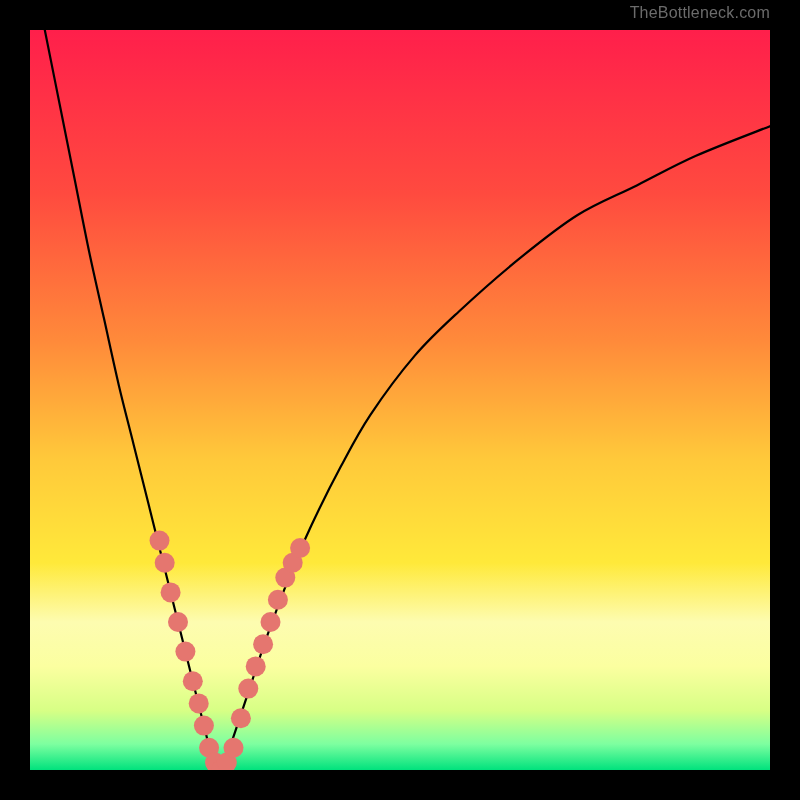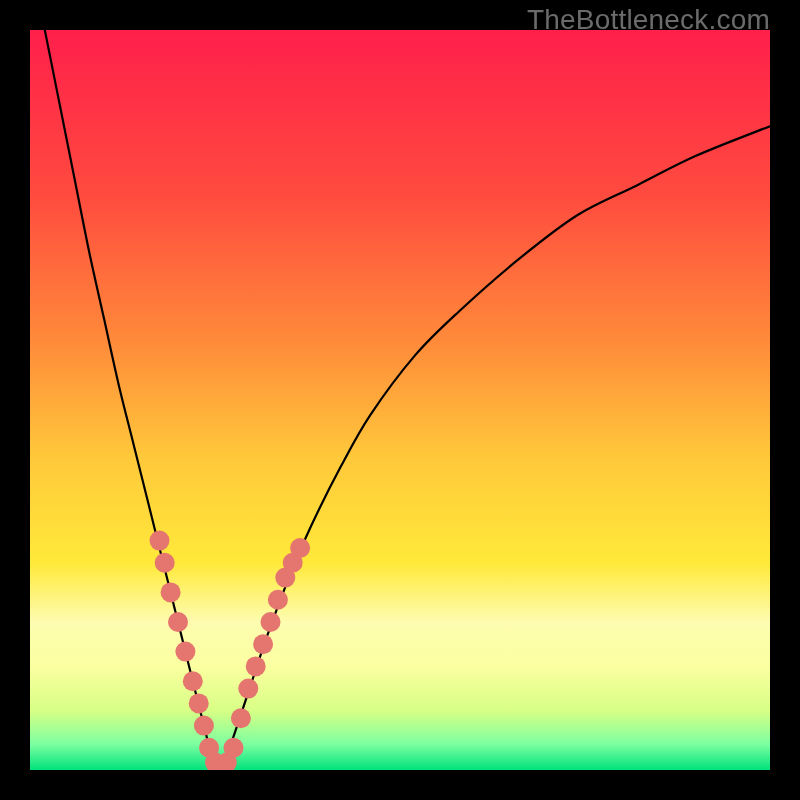--- a/index.html
+++ b/index.html
@@ -35,21 +35,21 @@
   .curves {
     position: absolute;
     left: 0; top: 0;
     width: 100%; height: 100%;
   }
   .watermark {
     position: absolute;
     top: 4px;
     right: 30px;
     color: #6b6b6b;
-    font-size: 28px;
+    font-size: 16px;
     letter-spacing: 0.2px;
     font-weight: 400;
   }
 </style>
 </head>
 <body>
 
 <div class="stage">
 
   <div class="watermark">TheBottleneck.com</div>

